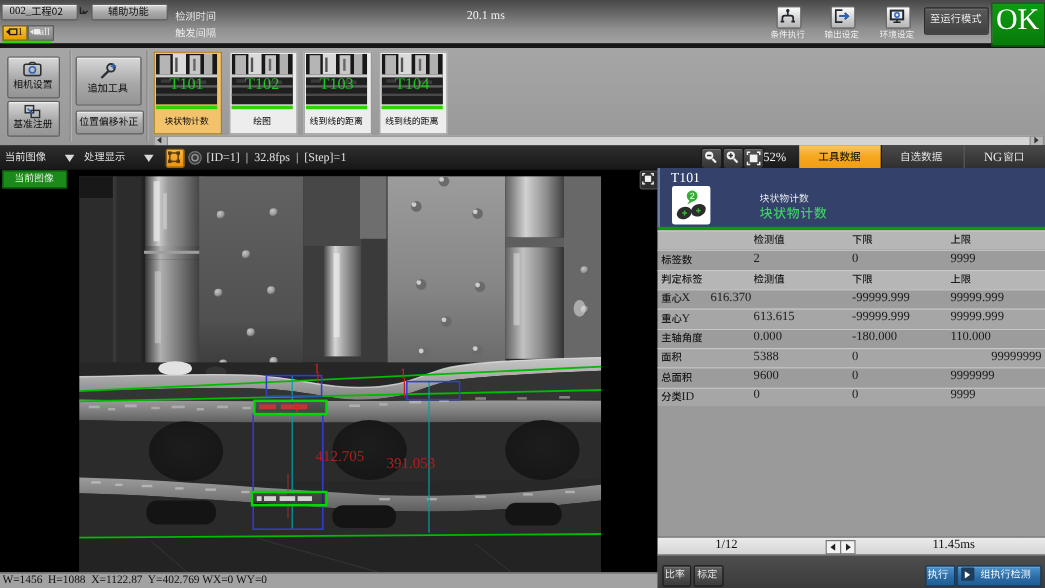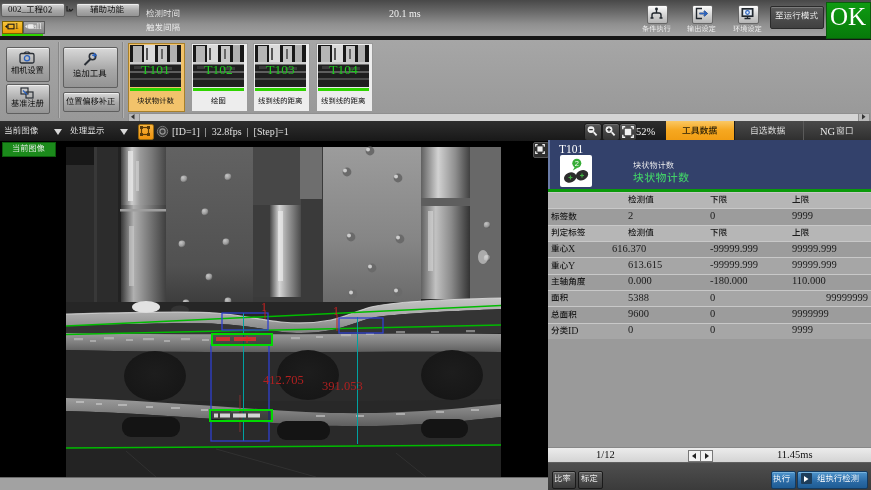--- a/index.html
+++ b/index.html
@@ -463,20 +463,21 @@
 <div class="abs" style="left:2px;top:142px;width:52px;height:13px;background:#1b8a1b;border:1px solid #0c5c0c;"></div>
 <svg style="position:absolute;left:11.6px;top:144.2px;overflow:visible" width="33" height="11">
       <path transform="translate(0,7.2)" d="M1.0 -6.3C1.4 -5.7 1.9 -4.9 2.0 -4.4L2.6 -4.7C2.5 -5.2 2.0 -6.0 1.5 -6.5ZM6.6 -6.6C6.3 -6.0 5.9 -5.1 5.5 -4.6L6.1 -4.3C6.4 -4.9 6.9 -5.7 7.2 -6.4ZM0.9 -0.3V0.3H6.5V0.7H7.1V-4.0H4.4V-6.9H3.8V-4.0H1.1V-3.4H6.5V-2.2H1.4V-1.6H6.5V-0.3Z M13.2 -4.2V-0.9H13.7V-4.2ZM14.8 -4.5V-0.1C14.8 0.0 14.8 0.0 14.6 0.0C14.5 0.0 14.1 0.0 13.6 0.0C13.7 0.2 13.8 0.5 13.8 0.6C14.4 0.6 14.8 0.6 15.1 0.5C15.3 0.4 15.4 0.2 15.4 -0.1V-4.5ZM14.1 -6.9C13.9 -6.5 13.6 -6.0 13.4 -5.6H10.9L11.3 -5.7C11.1 -6.1 10.8 -6.6 10.5 -6.9L9.9 -6.7C10.2 -6.4 10.5 -5.9 10.7 -5.6H8.6V-5.0H16.0V-5.6H14.1C14.3 -5.9 14.6 -6.3 14.8 -6.7ZM11.6 -2.5V-1.6H9.7V-2.5ZM11.6 -3.0H9.7V-3.8H11.6ZM9.2 -4.3V0.6H9.7V-1.2H11.6V-0.1C11.6 0.0 11.5 0.1 11.4 0.1C11.3 0.1 10.9 0.1 10.5 0.1C10.6 0.2 10.7 0.5 10.7 0.6C11.3 0.6 11.6 0.6 11.9 0.5C12.1 0.4 12.2 0.3 12.2 -0.0V-4.3Z M19.5 -2.3C20.1 -2.1 21.0 -1.9 21.4 -1.6L21.7 -2.0C21.2 -2.3 20.4 -2.5 19.7 -2.7ZM18.7 -1.2C19.8 -1.1 21.2 -0.8 22.0 -0.5L22.3 -1.0C21.5 -1.2 20.0 -1.5 18.9 -1.7ZM17.1 -6.5V0.7H17.7V0.3H23.3V0.7H23.9V-6.5ZM17.7 -0.2V-6.0H23.3V-0.2ZM19.8 -5.8C19.4 -5.1 18.7 -4.5 18.0 -4.1C18.1 -4.0 18.3 -3.8 18.4 -3.7C18.7 -3.9 18.9 -4.1 19.2 -4.3C19.4 -4.0 19.7 -3.8 20.0 -3.6C19.3 -3.2 18.6 -3.0 17.8 -2.8C17.9 -2.7 18.1 -2.5 18.1 -2.3C18.9 -2.5 19.8 -2.8 20.6 -3.2C21.2 -2.9 22.0 -2.6 22.8 -2.4C22.9 -2.6 23.0 -2.8 23.1 -2.9C22.4 -3.0 21.7 -3.2 21.1 -3.5C21.7 -3.9 22.2 -4.4 22.5 -5.0L22.2 -5.2L22.1 -5.1H20.0C20.1 -5.3 20.2 -5.5 20.3 -5.6ZM19.5 -4.6 19.6 -4.7H21.7C21.4 -4.4 21.0 -4.1 20.5 -3.8C20.1 -4.1 19.8 -4.3 19.5 -4.6Z M28.6 -5.8H30.1C29.9 -5.6 29.7 -5.3 29.6 -5.2H28.0C28.2 -5.4 28.4 -5.6 28.6 -5.8ZM28.6 -6.9C28.2 -6.2 27.6 -5.3 26.7 -4.7C26.8 -4.6 27.0 -4.4 27.1 -4.3C27.3 -4.4 27.4 -4.5 27.5 -4.6V-3.4H28.8C28.4 -3.0 27.8 -2.7 27.0 -2.4C27.1 -2.3 27.2 -2.1 27.3 -2.0C28.0 -2.3 28.6 -2.6 29.0 -2.9C29.1 -2.7 29.2 -2.6 29.3 -2.5C28.8 -2.0 27.7 -1.5 27.0 -1.2C27.1 -1.1 27.2 -1.0 27.3 -0.8C28.0 -1.1 28.9 -1.6 29.6 -2.1C29.6 -2.0 29.7 -1.8 29.7 -1.7C29.1 -1.0 27.9 -0.4 26.9 -0.1C27.0 0.0 27.2 0.2 27.2 0.4C28.1 0.1 29.2 -0.5 29.9 -1.2C29.9 -0.6 29.8 -0.2 29.7 -0.0C29.6 0.1 29.4 0.1 29.3 0.1C29.1 0.1 28.9 0.1 28.7 0.1C28.8 0.3 28.9 0.5 28.9 0.6C29.1 0.6 29.2 0.6 29.4 0.6C29.7 0.6 29.9 0.6 30.1 0.4C30.4 0.0 30.6 -0.9 30.3 -1.7L30.7 -1.9C31.0 -1.0 31.5 -0.2 32.2 0.2C32.2 0.0 32.4 -0.2 32.6 -0.3C31.9 -0.6 31.4 -1.3 31.1 -2.1C31.5 -2.3 31.8 -2.5 32.1 -2.6L31.6 -3.0C31.3 -2.8 30.7 -2.4 30.1 -2.1C30.0 -2.5 29.7 -2.9 29.3 -3.2L29.5 -3.4H32.0V-5.2H30.2C30.5 -5.4 30.7 -5.8 30.9 -6.1L30.5 -6.3L30.4 -6.3H28.9L29.2 -6.8ZM28.1 -4.7H29.5C29.5 -4.4 29.4 -4.2 29.2 -3.9H28.1ZM30.1 -4.7H31.4V-3.9H29.8C30.0 -4.2 30.0 -4.4 30.1 -4.7ZM26.7 -6.9C26.3 -5.6 25.6 -4.4 24.8 -3.6C25.0 -3.4 25.1 -3.1 25.2 -3.0C25.4 -3.2 25.7 -3.6 25.9 -3.9V0.6H26.5V-4.8C26.8 -5.4 27.1 -6.1 27.3 -6.7Z" fill="#f2f2f2"></path>
     </svg>
 <div class="abs" style="left:533px;top:142px;width:14px;height:14px;background:#2e2e2e;border:1px solid #555;border-radius:2px;"></div>
 <svg class="abs" style="left:535px;top:144px" width="10" height="10">
       <rect x="2.4" y="2.4" width="5.2" height="5.2" fill="#f0f0f0"></rect>
       <path d="M0.7 2.7 V0.7 h2 M7.3 0.7 h2 v2 M9.3 7.3 v2 h-2 M2.7 9.3 h-2 v-2" fill="none" stroke="#f0f0f0" stroke-width="1.2"></path>
     </svg>
 <div class="abs" style="left:0;top:477px;width:548px;height:13px;background:#a2a2a2;border-top:1px solid #6a6a6a;"></div>
+<div class="abs ser" style="left:2px;top:478.5px;font-size:9.5px;color:#111;letter-spacing:0px;">W=1456&nbsp; H=1088&nbsp; X=1122.87&nbsp; Y=402.769 WX=0 WY=0</div>
 <div class="abs" style="left:548px;top:140.3px;width:323px;height:49.7px;background:#33416b;border-left:2px solid #6a7ca8;"></div>
 <div class="abs ser" style="left:559px;top:142.5px;font-size:11.5px;color:#fff;">T101</div>
 <div class="abs" style="left:560px;top:155px;width:32px;height:32px;background:#fff;border-radius:2px;"></div>
 <svg class="abs" style="left:560px;top:155px" width="32" height="32">
 <ellipse cx="10.2" cy="22.5" rx="6.4" ry="5" transform="rotate(-24 10.2 22.5)" fill="#2c2c2c"></ellipse>
 <ellipse cx="22" cy="20.2" rx="6.4" ry="5" transform="rotate(-24 22 20.2)" fill="#2c2c2c"></ellipse>
 <path d="M8.5 22.5 h4 M10.5 20.5 v4 M20 20.5 h4 M22 18.5 v4" stroke="#3fae3f" stroke-width="1.2"></path>
 <circle cx="16.8" cy="8.3" r="4.5" fill="#36ad36"></circle>
 <path d="M14.8 11.8 L12.8 15.5 L18 12.5 Z" fill="#36ad36"></path>
 <text x="16.8" y="11" font-size="7.5" fill="#fff" text-anchor="middle" font-family="Liberation Sans">2</text>
@@ -516,21 +517,21 @@
       <path transform="translate(0,7.6)" d="M0.5 -6.6V-5.8H3.7V0.7H4.6V-3.7C5.5 -3.1 6.6 -2.5 7.1 -2.0L7.7 -2.7C7.1 -3.3 5.7 -4.0 4.7 -4.5L4.6 -4.3V-5.8H8.1V-6.6Z M9.3 -6.9V0.7H10.0V-6.2H11.1C11.0 -5.6 10.7 -4.9 10.5 -4.3C11.1 -3.7 11.2 -3.1 11.2 -2.6C11.2 -2.4 11.2 -2.1 11.1 -2.1C11.0 -2.0 10.9 -2.0 10.8 -2.0C10.7 -2.0 10.5 -2.0 10.4 -2.0C10.5 -1.8 10.5 -1.5 10.5 -1.3C10.7 -1.3 10.9 -1.3 11.1 -1.3C11.3 -1.3 11.5 -1.4 11.6 -1.5C11.8 -1.7 11.9 -2.0 11.9 -2.5C11.9 -3.1 11.8 -3.7 11.2 -4.4C11.5 -5.1 11.8 -5.9 12.0 -6.6L11.5 -6.9L11.4 -6.9ZM15.5 -4.6V-3.7H13.2V-4.6ZM15.5 -5.3H13.2V-6.2H15.5ZM12.4 0.7C12.6 0.6 12.9 0.5 14.6 0.0C14.6 -0.1 14.6 -0.5 14.6 -0.7L13.2 -0.4V-3.0H13.9C14.3 -1.3 15.1 0.0 16.4 0.7C16.5 0.5 16.8 0.1 16.9 -0.0C16.3 -0.3 15.8 -0.7 15.4 -1.3C15.8 -1.6 16.3 -1.9 16.8 -2.3L16.2 -2.8C15.9 -2.5 15.4 -2.2 15.0 -1.9C14.9 -2.2 14.7 -2.6 14.6 -3.0H16.2V-6.9H12.4V-0.6C12.4 -0.2 12.2 -0.0 12.0 0.1C12.2 0.2 12.3 0.6 12.4 0.7Z" fill="#1c1c1c"></path>
     </svg>
 <svg style="position:absolute;left:792px;top:227.85999999999999px;overflow:visible" width="17" height="11">
       <path transform="translate(0,7.6)" d="M3.6 -7.1V-0.5H0.4V0.3H8.2V-0.5H4.5V-3.7H7.6V-4.6H4.5V-7.1Z M9.3 -6.9V0.7H10.0V-6.2H11.1C11.0 -5.6 10.7 -4.9 10.5 -4.3C11.1 -3.7 11.2 -3.1 11.2 -2.6C11.2 -2.4 11.2 -2.1 11.1 -2.1C11.0 -2.0 10.9 -2.0 10.8 -2.0C10.7 -2.0 10.5 -2.0 10.4 -2.0C10.5 -1.8 10.5 -1.5 10.5 -1.3C10.7 -1.3 10.9 -1.3 11.1 -1.3C11.3 -1.3 11.5 -1.4 11.6 -1.5C11.8 -1.7 11.9 -2.0 11.9 -2.5C11.9 -3.1 11.8 -3.7 11.2 -4.4C11.5 -5.1 11.8 -5.9 12.0 -6.6L11.5 -6.9L11.4 -6.9ZM15.5 -4.6V-3.7H13.2V-4.6ZM15.5 -5.3H13.2V-6.2H15.5ZM12.4 0.7C12.6 0.6 12.9 0.5 14.6 0.0C14.6 -0.1 14.6 -0.5 14.6 -0.7L13.2 -0.4V-3.0H13.9C14.3 -1.3 15.1 0.0 16.4 0.7C16.5 0.5 16.8 0.1 16.9 -0.0C16.3 -0.3 15.8 -0.7 15.4 -1.3C15.8 -1.6 16.3 -1.9 16.8 -2.3L16.2 -2.8C15.9 -2.5 15.4 -2.2 15.0 -1.9C14.9 -2.2 14.7 -2.6 14.6 -3.0H16.2V-6.9H12.4V-0.6C12.4 -0.2 12.2 -0.0 12.0 0.1C12.2 0.2 12.3 0.6 12.4 0.7Z" fill="#1c1c1c"></path>
     </svg>
 <div class="abs" style="left:548px;top:241.0px;width:323px;height:16.33px;background:#9c9c9c;border-top:1px solid #c8c8c8;box-sizing:border-box;"></div>
 <svg style="position:absolute;left:551px;top:244.2px;overflow:visible" width="17" height="11">
       <path transform="translate(0,7.6)" d="M1.3 -4.6V-1.9H3.9V-1.4H1.1V-0.8H3.9V-0.2H0.4V0.5H8.2V-0.2H4.7V-0.8H7.6V-1.4H4.7V-1.9H7.3V-4.6H4.7V-5.1H8.1V-5.7H4.7V-6.3C5.7 -6.4 6.6 -6.5 7.3 -6.6L6.9 -7.2C5.5 -7.0 3.1 -6.8 1.1 -6.8C1.2 -6.6 1.3 -6.3 1.3 -6.1C2.1 -6.2 3.0 -6.2 3.9 -6.2V-5.7H0.5V-5.1H3.9V-4.6ZM2.1 -3.0H3.9V-2.5H2.1ZM4.7 -3.0H6.5V-2.5H4.7ZM2.1 -4.1H3.9V-3.6H2.1ZM4.7 -4.1H6.5V-3.6H4.7Z M11.1 -4.8V-0.7C11.1 0.3 11.4 0.6 12.4 0.6C12.7 0.6 13.8 0.6 14.1 0.6C15.1 0.6 15.3 0.1 15.4 -1.6C15.2 -1.6 14.8 -1.8 14.6 -1.9C14.6 -0.5 14.5 -0.2 14.0 -0.2C13.7 -0.2 12.7 -0.2 12.5 -0.2C12.1 -0.2 12.0 -0.3 12.0 -0.7V-4.8ZM9.7 -4.2C9.6 -3.2 9.3 -1.8 9.0 -0.9L9.8 -0.6C10.1 -1.6 10.3 -3.0 10.5 -4.1ZM15.1 -4.2C15.5 -3.2 16.0 -1.8 16.1 -0.9L17.0 -1.3C16.8 -2.1 16.3 -3.5 15.8 -4.5ZM11.5 -6.5C12.3 -5.9 13.3 -5.1 13.8 -4.5L14.4 -5.2C13.9 -5.7 12.8 -6.5 12.0 -7.0Z" fill="#1c1c1c"></path>
     </svg>
 <div class="abs ser" style="left:568px;top:243.2px;font-size:10px;color:#1c1c1c;">X</div>
-<div class="abs ser" style="left:612px;top:242.7px;font-size:10.5px;color:#1a1a1a;">616.370</div>
+<div class="abs ser" style="left:592px;top:242.7px;font-size:10.5px;color:#1a1a1a;">616.370</div>
 <div class="abs ser" style="left:710px;top:242.7px;font-size:10.5px;color:#1a1a1a;">-99999.999</div>
 <div class="abs ser" style="left:792px;top:242.7px;font-size:10.5px;color:#1a1a1a;">99999.999</div>
 <div class="abs" style="left:548px;top:257.3px;width:323px;height:16.33px;background:#a6a6a6;border-top:1px solid #c8c8c8;box-sizing:border-box;"></div>
 <svg style="position:absolute;left:551px;top:260.5px;overflow:visible" width="17" height="11">
       <path transform="translate(0,7.6)" d="M1.3 -4.6V-1.9H3.9V-1.4H1.1V-0.8H3.9V-0.2H0.4V0.5H8.2V-0.2H4.7V-0.8H7.6V-1.4H4.7V-1.9H7.3V-4.6H4.7V-5.1H8.1V-5.7H4.7V-6.3C5.7 -6.4 6.6 -6.5 7.3 -6.6L6.9 -7.2C5.5 -7.0 3.1 -6.8 1.1 -6.8C1.2 -6.6 1.3 -6.3 1.3 -6.1C2.1 -6.2 3.0 -6.2 3.9 -6.2V-5.7H0.5V-5.1H3.9V-4.6ZM2.1 -3.0H3.9V-2.5H2.1ZM4.7 -3.0H6.5V-2.5H4.7ZM2.1 -4.1H3.9V-3.6H2.1ZM4.7 -4.1H6.5V-3.6H4.7Z M11.1 -4.8V-0.7C11.1 0.3 11.4 0.6 12.4 0.6C12.7 0.6 13.8 0.6 14.1 0.6C15.1 0.6 15.3 0.1 15.4 -1.6C15.2 -1.6 14.8 -1.8 14.6 -1.9C14.6 -0.5 14.5 -0.2 14.0 -0.2C13.7 -0.2 12.7 -0.2 12.5 -0.2C12.1 -0.2 12.0 -0.3 12.0 -0.7V-4.8ZM9.7 -4.2C9.6 -3.2 9.3 -1.8 9.0 -0.9L9.8 -0.6C10.1 -1.6 10.3 -3.0 10.5 -4.1ZM15.1 -4.2C15.5 -3.2 16.0 -1.8 16.1 -0.9L17.0 -1.3C16.8 -2.1 16.3 -3.5 15.8 -4.5ZM11.5 -6.5C12.3 -5.9 13.3 -5.1 13.8 -4.5L14.4 -5.2C13.9 -5.7 12.8 -6.5 12.0 -7.0Z" fill="#1c1c1c"></path>
     </svg>
 <div class="abs ser" style="left:568px;top:259.5px;font-size:10px;color:#1c1c1c;">Y</div>
 <div class="abs ser" style="left:628px;top:259.0px;font-size:10.5px;color:#1a1a1a;">613.615</div>
 <div class="abs ser" style="left:710px;top:259.0px;font-size:10.5px;color:#1a1a1a;">-99999.999</div>
 <div class="abs ser" style="left:792px;top:259.0px;font-size:10.5px;color:#1a1a1a;">99999.999</div>

